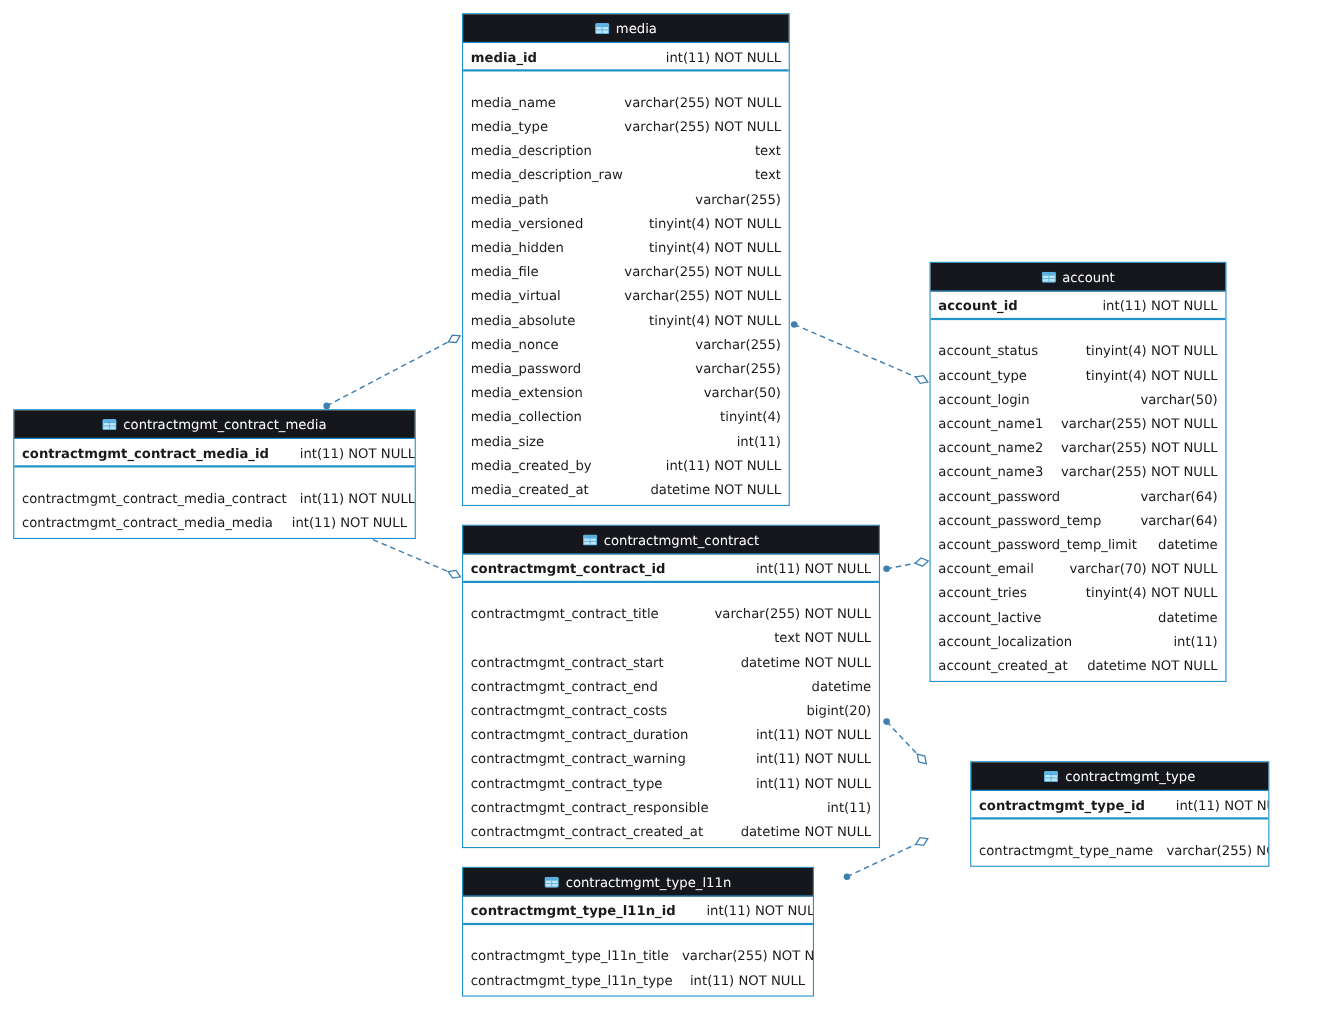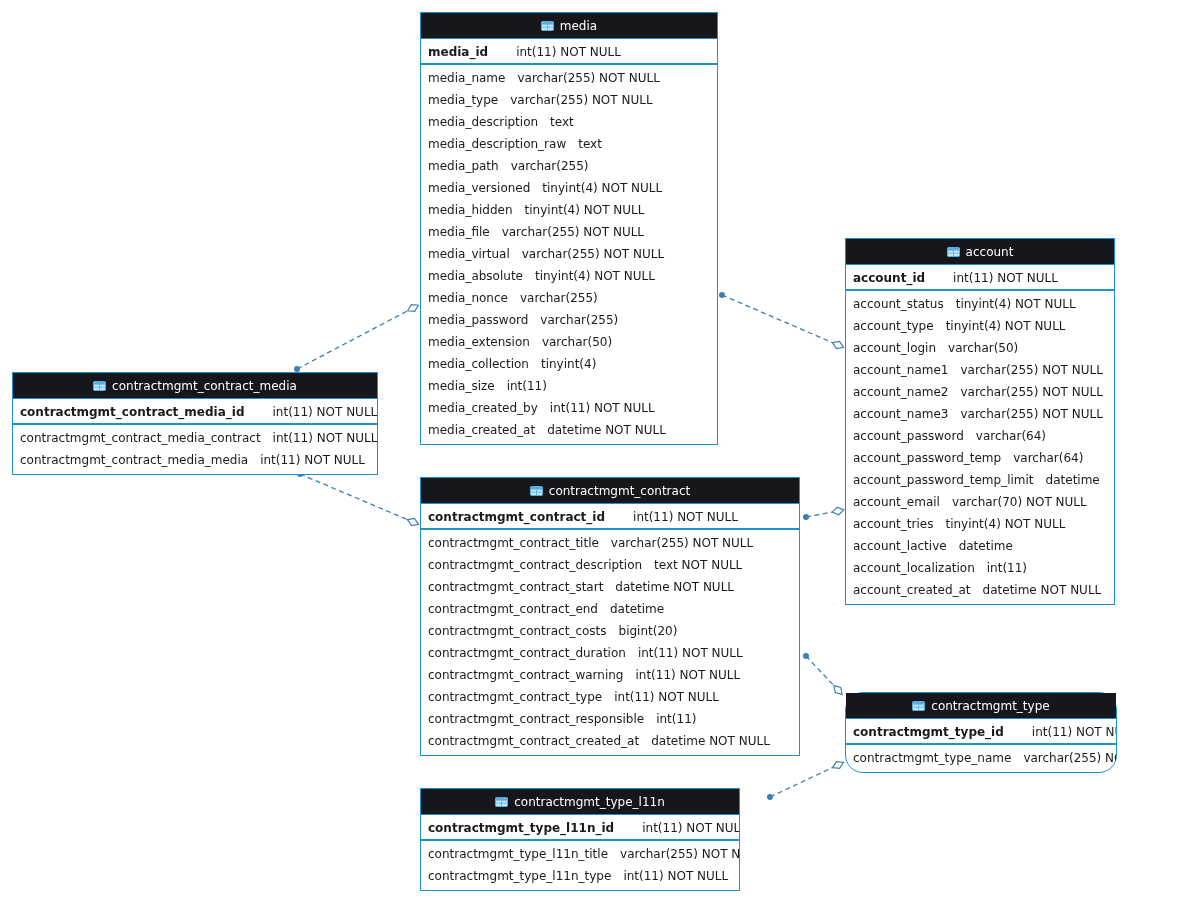--- a/index.html
+++ b/index.html
@@ -8,22 +8,22 @@
   #canvas { position:relative; width:1197px; height:923px; background:var(--background,#fff); overflow:hidden; }
   #connections { position:absolute; left:0; top:0; width:1197px; height:923px; }
 
   .tbl { position:absolute; background:#fff; border:1px solid var(--table-border,#2191c9); font-size:12px; color:var(--row-text,#1a1a1a); }
   .thead { height:26px; background:var(--header-bg,#15171c); color:var(--header-text,#fff); display:flex; align-items:center; justify-content:center; gap:6px; border-bottom:1px solid var(--table-border,#2191c9); }
   .ticon { display:inline-flex; line-height:0; }
   .tname { font-size:12px; }
   .crow { height:22px; line-height:22px; display:flex; justify-content:space-between; padding:0 7px; white-space:nowrap; overflow:hidden; }
   .crow.pk { height:26px; line-height:26px; border-bottom:2px solid var(--table-border,#2191c9);gap:16px; }
   .crow.pk .cname { font-weight:bold; }
-  .tbody { padding:2px 0 3px 0; }
-  .ctype { margin-left:12px; flex:1 0 auto; }
+  .tbody { padding:17px 0 3px 0; }
+  .ctype { margin-left:12px; text-align:right; flex:1 0 auto; }
   .cname { flex:0 0 auto; }
 
   .conn { stroke:var(--connection,#3f7fb0); stroke-width:1.3; stroke-dasharray:5 3.5; fill:none; }
   .conn-dot { fill:var(--connection,#3f7fb0); stroke:none; }
   .conn-diamond { fill:#ffffff; stroke:var(--connection,#3f7fb0); stroke-width:1.2; }
 </style>
 </head>
 <body>
 
 <div id="canvas">
@@ -264,21 +264,20 @@
       <div class="crow pk">
         <span class="cname">contractmgmt_contract_id</span>
         <span class="ctype">int(11) NOT NULL</span>
       </div>
       <div class="tbody">
         <div class="crow">
           <span class="cname">contractmgmt_contract_title</span>
           <span class="ctype">varchar(255) NOT NULL</span>
         </div>
         <div class="crow">
-          <span class="cname">contractmgmt_contract_description</span>
           <span class="ctype">text NOT NULL</span>
         </div>
         <div class="crow">
           <span class="cname">contractmgmt_contract_start</span>
           <span class="ctype">datetime NOT NULL</span>
         </div>
         <div class="crow">
           <span class="cname">contractmgmt_contract_end</span>
           <span class="ctype">datetime</span>
         </div>
@@ -301,21 +300,21 @@
         <div class="crow">
           <span class="cname">contractmgmt_contract_responsible</span>
           <span class="ctype">int(11)</span>
         </div>
         <div class="crow">
           <span class="cname">contractmgmt_contract_created_at</span>
           <span class="ctype">datetime NOT NULL</span>
         </div>
       </div>
     </div>
-    <div class="tbl" style="left: 845px; top: 692px; width: 272px; border-radius: 18px;">
+    <div class="tbl" style="left: 882px; top: 692px; width: 272px;">
       <div class="thead">
         <span class="ticon">
           <svg width="13" height="10" viewBox="0 0 13 10">
             <rect x="0.5" y="0.5" width="12" height="9" rx="1" fill="#bfe6f7" stroke="#58aede"></rect>
             <rect x="1" y="1" width="11" height="2.6" fill="#58aede"></rect>
             <line x1="1" y1="6.2" x2="12" y2="6.2" stroke="#58aede" stroke-width="0.8"></line>
             <line x1="6.5" y1="3.6" x2="6.5" y2="9" stroke="#58aede" stroke-width="0.8"></line>
           </svg>
         </span>
         <span class="tname">contractmgmt_type</span>

